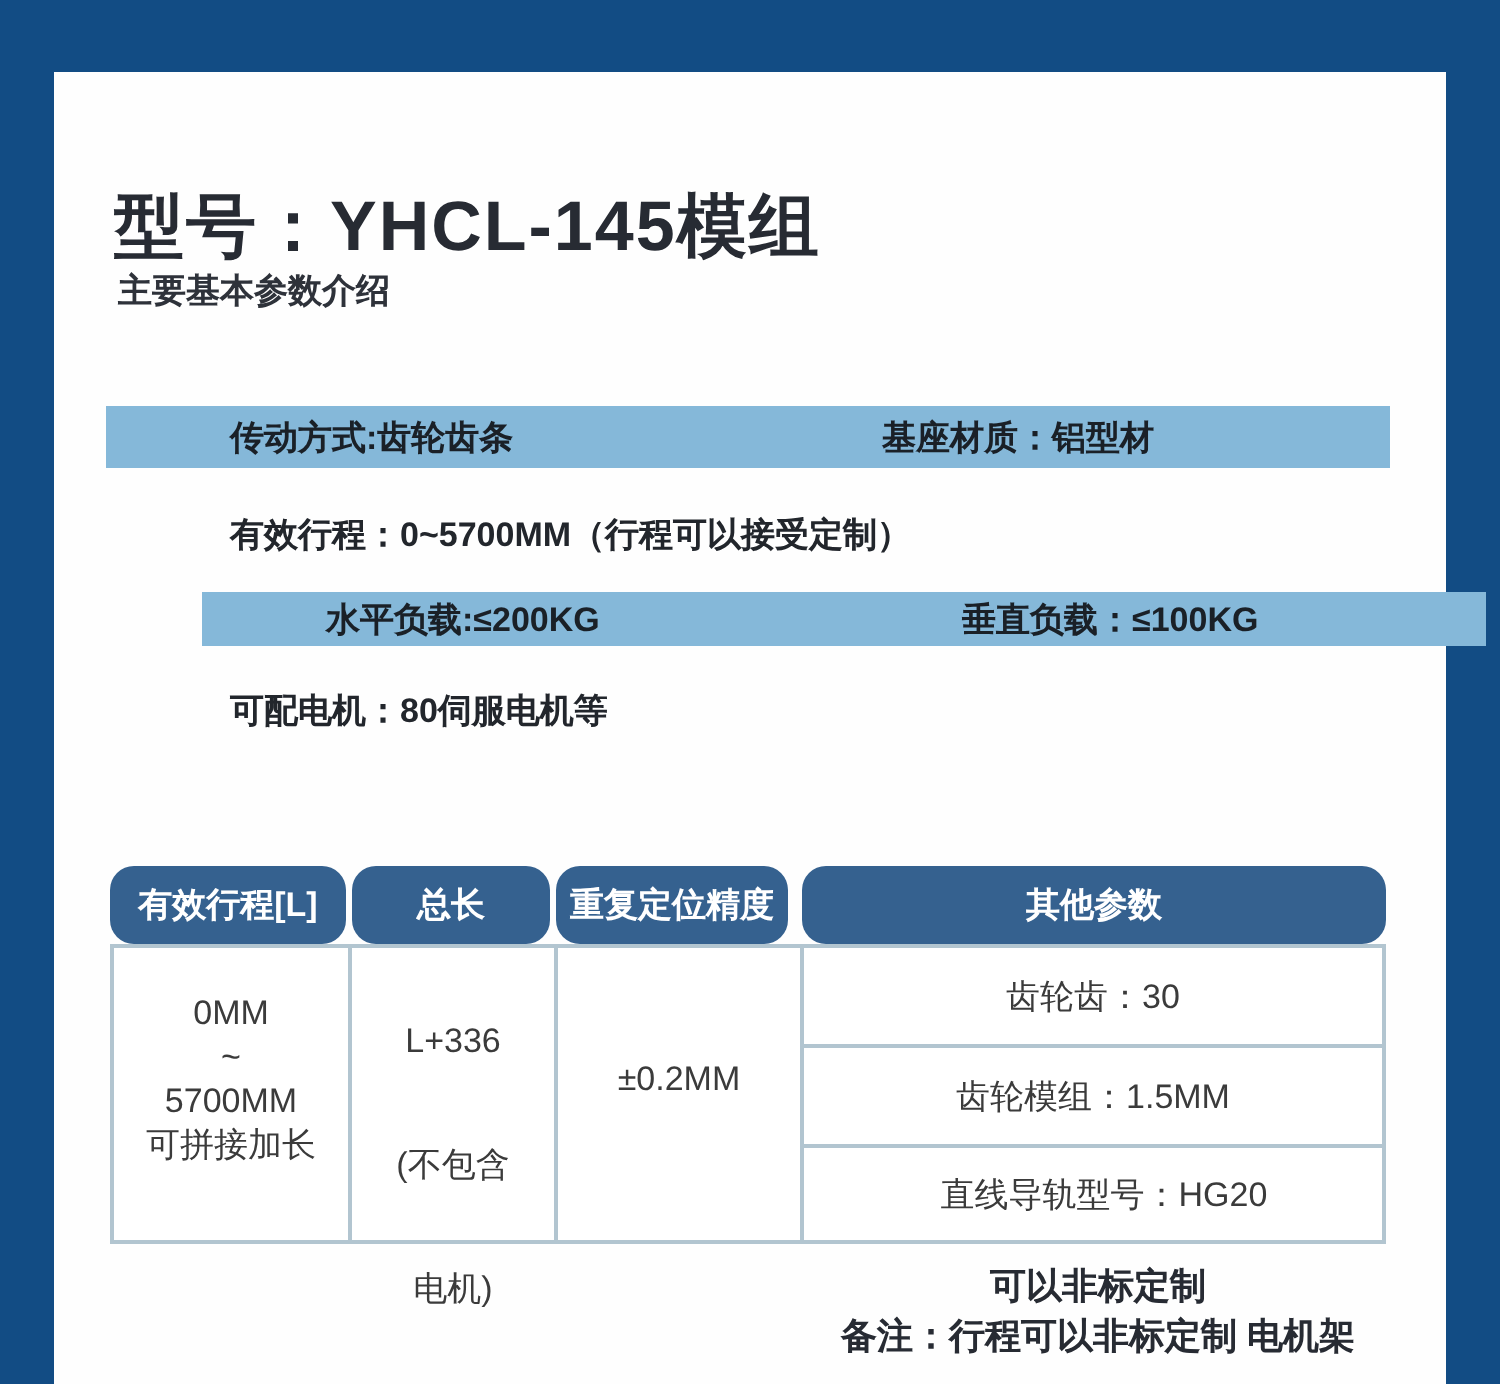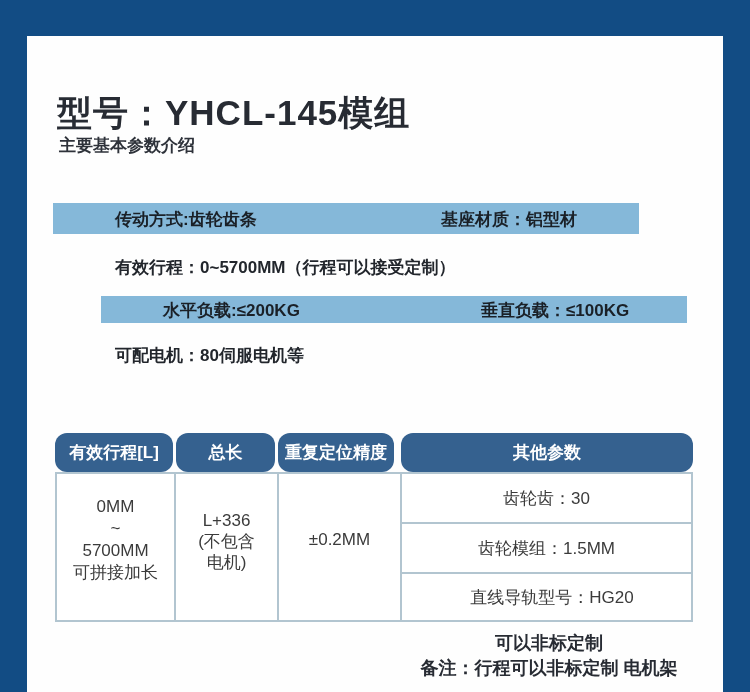--- a/index.html
+++ b/index.html
@@ -26,21 +26,21 @@
     white-space: nowrap;
   }
   .subtitle {
     left: 59px; top: 134px;
     font-size: 17px; font-weight: 600;
     color: #2e323a;
     white-space: nowrap;
   }
 
   .band {
-    left: 53px; width: 586px;
+    left: 53px; width: 642px;
     background: #85b8d9;
   }
   .band-1 { top: 203px; height: 31px; }
   .band-2 { top: 296px; height: 27px; margin-left: 48px; }
   .band span {
     position: absolute; top: 50%;
     transform: translateY(-50%);
     font-size: 17px; font-weight: 700;
     color: #1a2027; white-space: nowrap;
   }
@@ -91,21 +91,21 @@
   .hl-1 { top: 48px; }
   .hl-2 { top: 98px; }
 
   .cell {
     position: absolute;
     display: flex; flex-direction: column; align-items: center;
     font-size: 17px; color: #3b3b3b;
     text-align: center; line-height: 22px;
   }
   .cell-stroke { left: 0; top: 0; width: 117px; height: 106px; padding-top: 22px; box-sizing: border-box; }
-  .cell-length { left: 119px; top: 0; width: 101px; height: 146px; padding-top: 36px; box-sizing: border-box; line-height: 21px; }
+  .cell-length { left: 119px; top: 0; width: 101px; height: 146px; padding-top: 36px; box-sizing: border-box; line-height: 21px; gap: 41px; }
   .cell-precision { left: 222px; top: 0; width: 121px; height: 124px; justify-content: center; padding-top: 8px; box-sizing: border-box; }
   .cell-other {
     position: absolute; left: 345px; right: 0;
     display: flex; align-items: center; justify-content: center;
     font-size: 17px; color: #3b3b3b; white-space: nowrap;
   }
   .other-1 { top: 0;    height: 48px; }
   .other-2 { top: 50px; height: 48px; }
   .other-3 { top: 100px; height: 46px; padding-left: 11px; }
 

